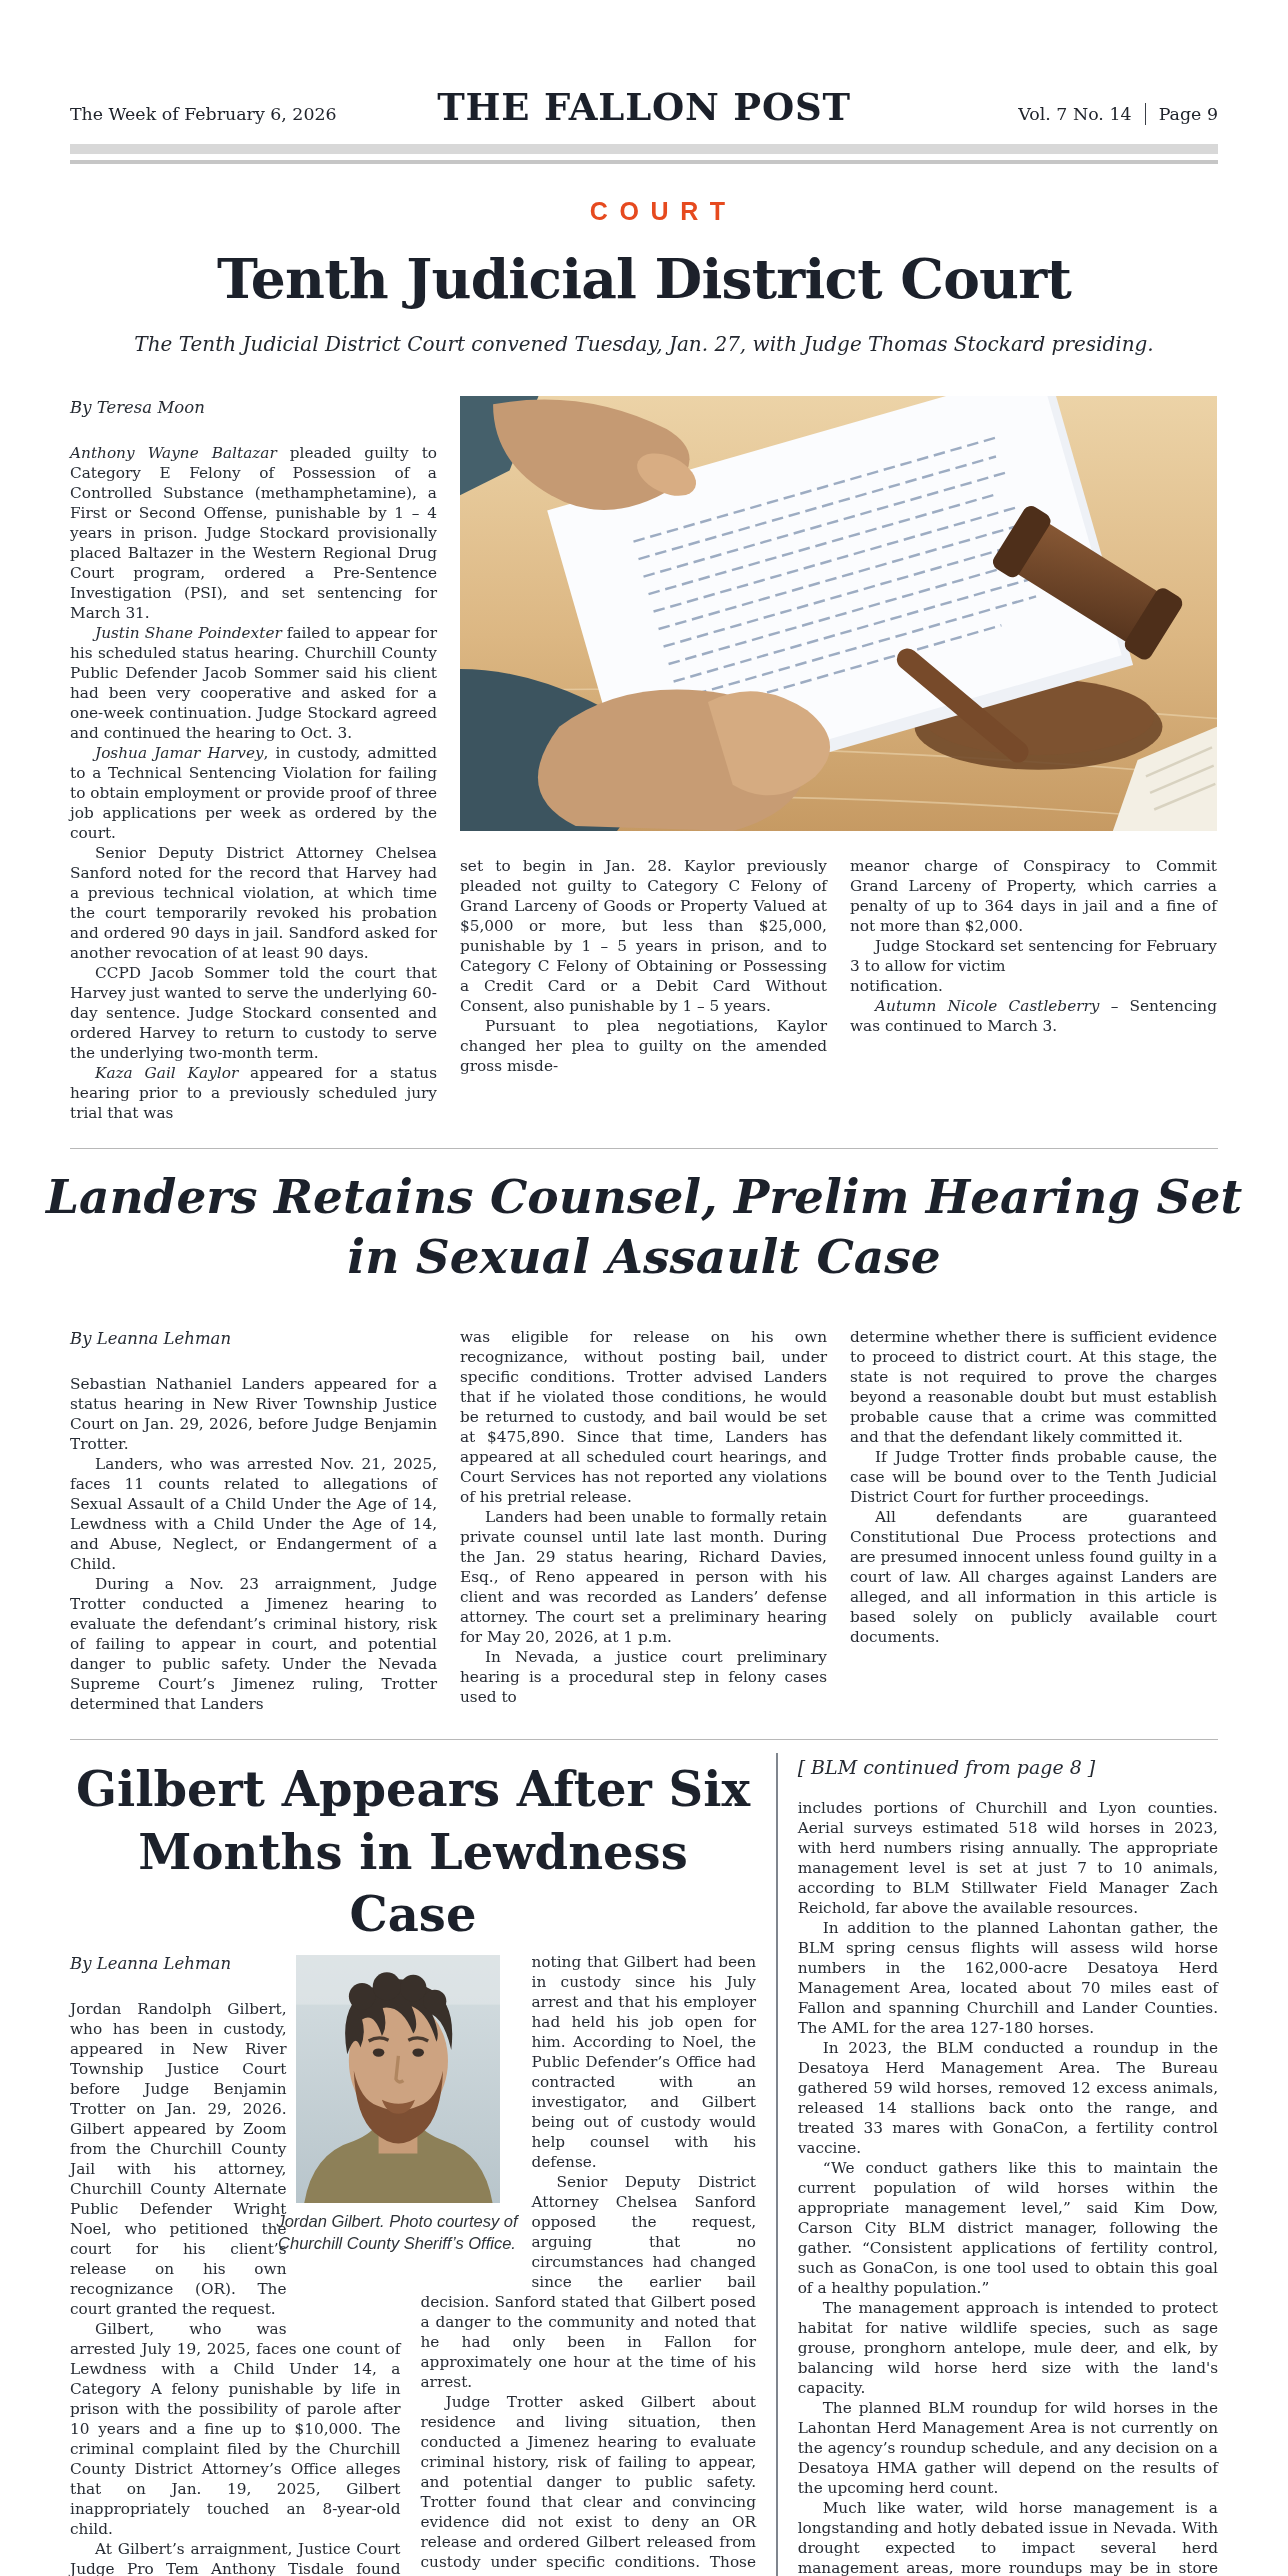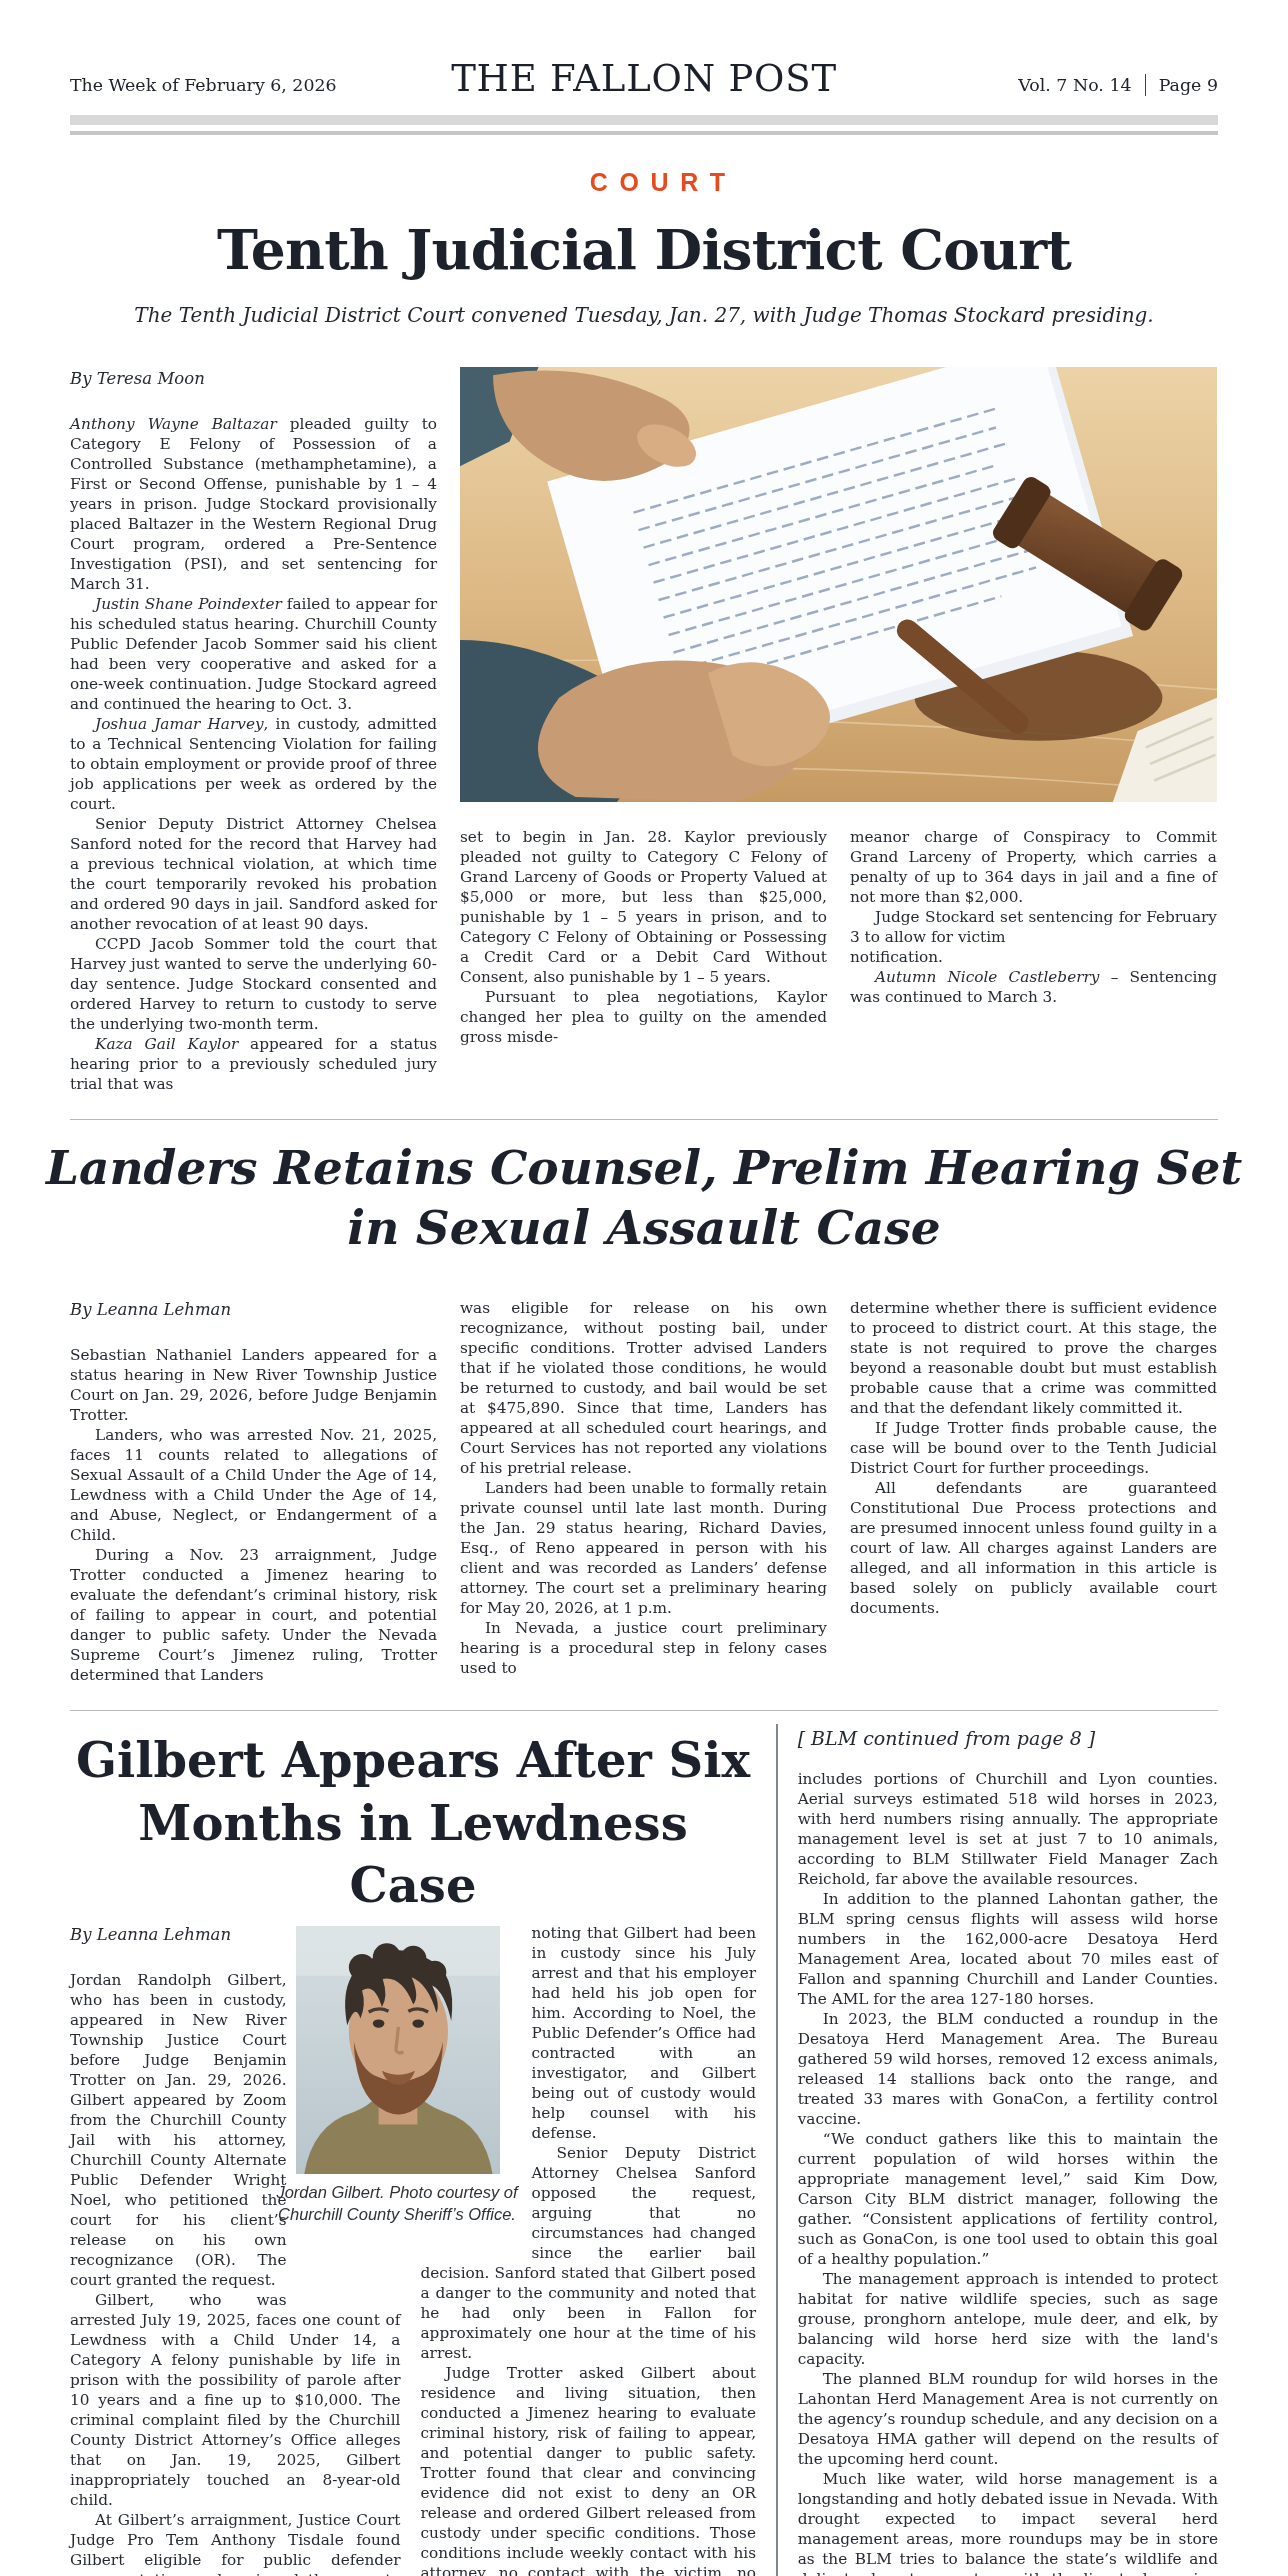--- a/index.html
+++ b/index.html
@@ -1,21 +1,21 @@
 <!DOCTYPE html>
 <html style="font-size:13.2px"><head>
 <meta charset="utf-8">
 <style>
   html,body{margin:0;padding:0;background:#ffffff;}
   .page{position:relative;width:1288px;min-height:2576px;background:#fff;
         font-family:"DejaVu Serif",serif;color:#262b33;overflow:hidden;}
   
-  .header-row{margin:0 70px;padding-top:57px;display:flex;align-items:baseline;}
+  .header-row{margin:0 70px;padding-top:85px;display:flex;align-items:baseline;}
   .header-left{flex:1;font-size:17.4px;color:#20242c;}
-  .masthead{flex:0 0 auto;font-size:37px;font-weight:normal;letter-spacing:0.8px;color:#1b202a;}
+  .masthead{flex:0 0 auto;font-size:37px;font-weight:bold;letter-spacing:0.8px;color:#1b202a;}
   .header-right{flex:1;text-align:right;font-size:17.4px;color:#20242c;display:flex;justify-content:flex-end;align-items:center;gap:0;}
   .hdr-sep{display:inline-block;width:0.8px;height:21.5px;background:#3a3f47;margin:0 13.2px;}
   .bar-thick{height:10px;background:#d8d8d8;margin:15px 70px 0;}
   .bar-thin{height:4.1px;background:#c6c6c6;margin:5.8px 70px 0;}
   
   .section-label{margin-top:33px;text-align:center;font-family:"Liberation Sans",sans-serif;
                  font-weight:bold;font-size:25px;letter-spacing:11.6px;text-indent:11.6px;padding-left:27px;}
   .h1{margin-top:20px;text-align:center;font-size:55px;font-weight:bold;color:#1c212b;letter-spacing:-0.8px;}
   .subhead{margin-top:21.5px;text-align:center;font-style:italic;font-size:20px;color:#23272f;}
   .h2{margin-top:18px;text-align:center;font-size:47px;line-height:1.28;font-style:italic;font-weight:bold;color:#1c212b;}

